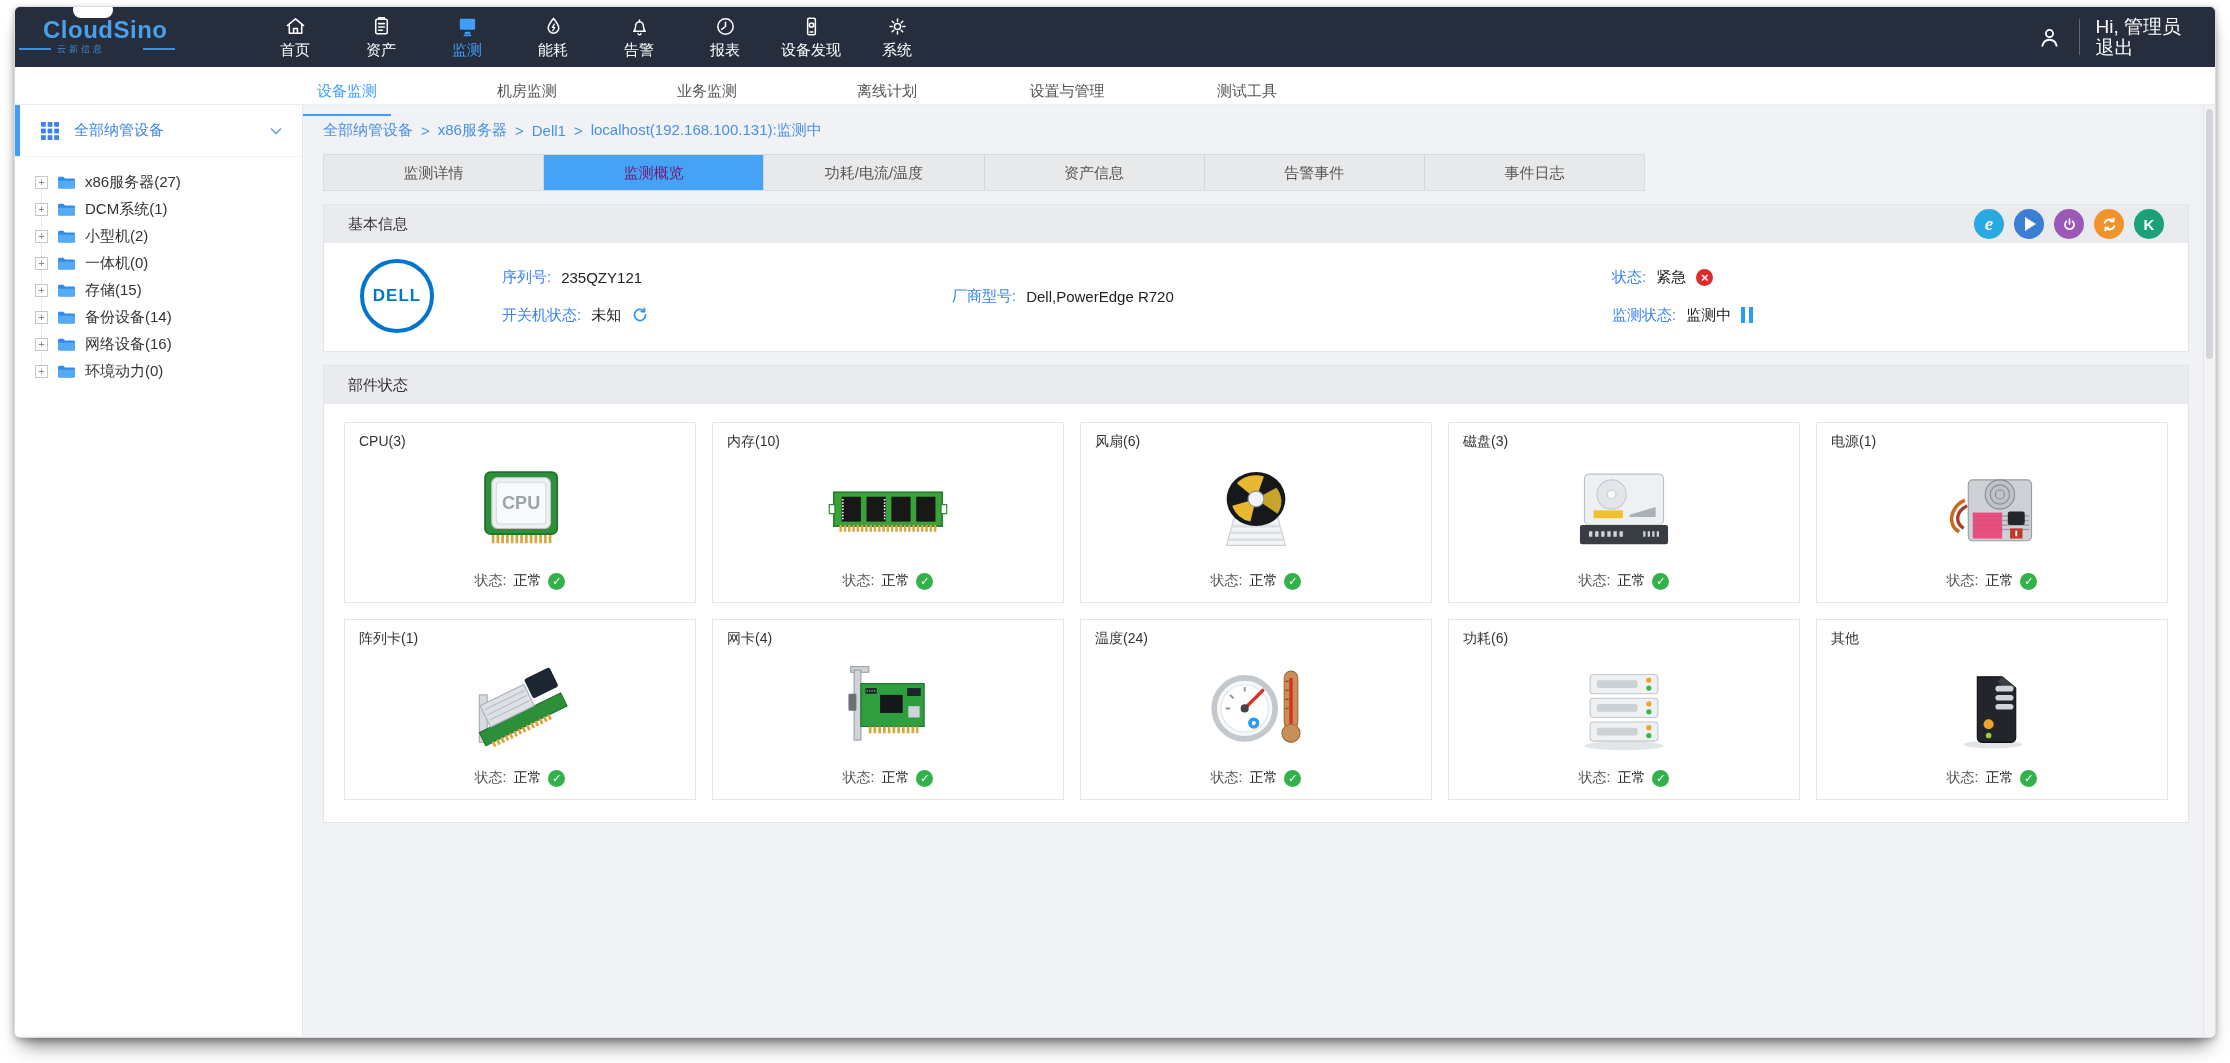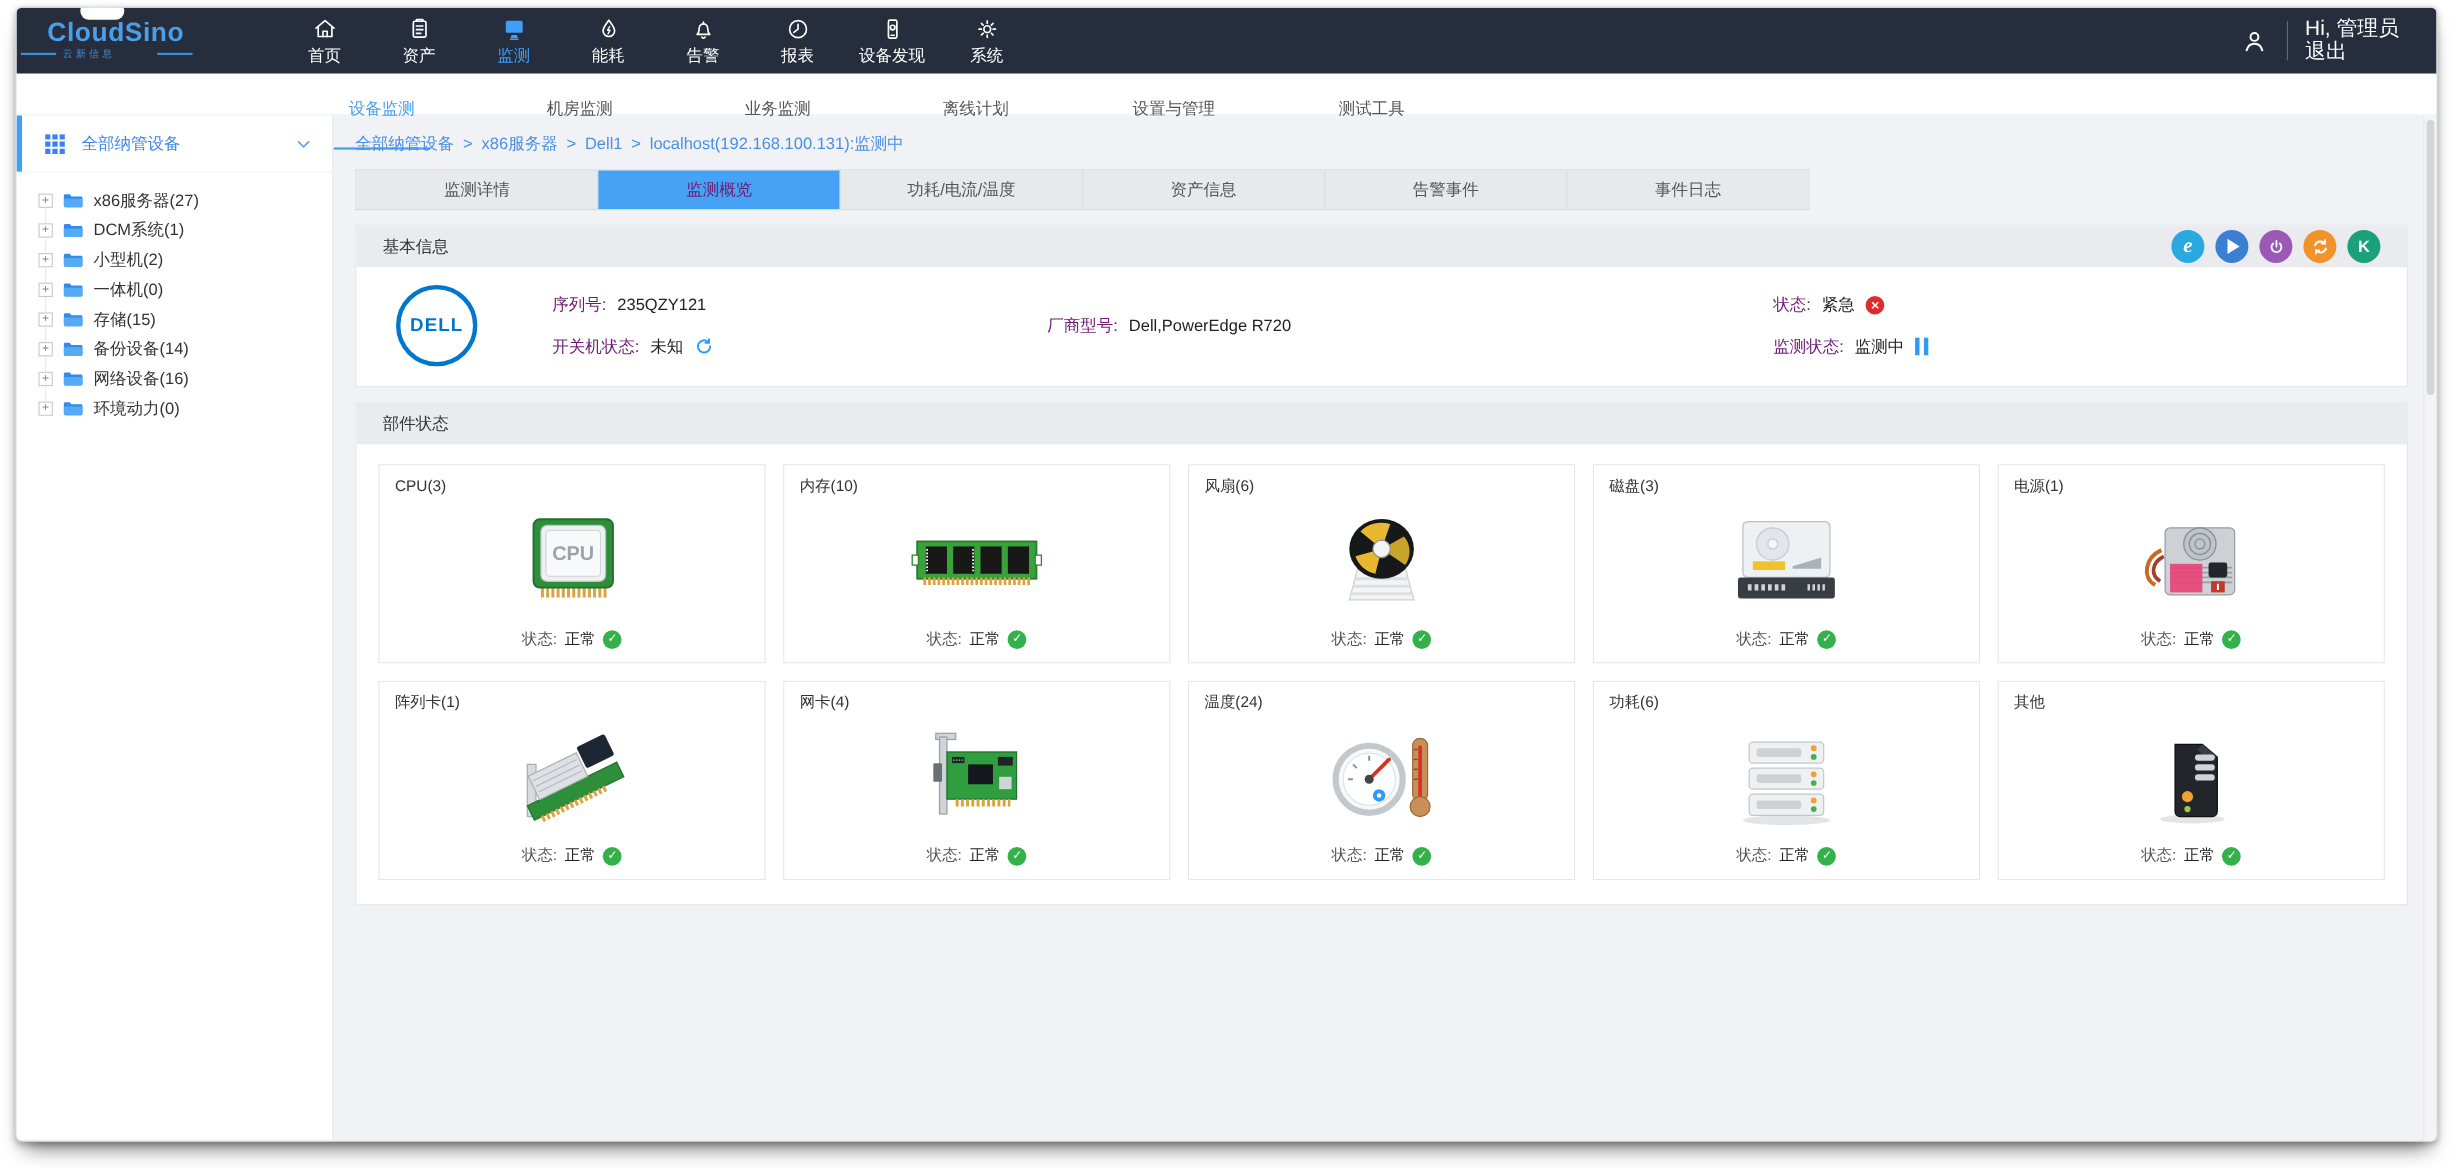--- a/index.html
+++ b/index.html
@@ -36,21 +36,21 @@
   .user-icon svg { width:27px; height:27px; display:block; }
   .user-sep { width:1px; height:36px; background:rgba(255,255,255,.28); }
   .user-text { color:#fff; font-size:19px; line-height:21px; }
   .user-text .logout { cursor:pointer; }
 
   
   .subnav { height:38px; background:#fff; display:flex; align-items:stretch;
     padding-left:242px; border-bottom:1px solid #eceef1; }
   .subnav-item { width:180px; text-align:center; font-size:15px; color:#555;
     line-height:36px; cursor:pointer; }
-  .subnav-item span { display:inline-block; padding:16px 14px; line-height:35px;font-family:Liberation Mono, monospace; }
+  .subnav-item span { display:inline-block; padding:6px 14px; line-height:35px; }
   .subnav-item.active { color:#3f9ef8; }
   .subnav-item.active span { border-bottom:2px solid #3f9ef8; }
 
   
   .body-row { display:flex; height:calc(100% - 99px); }
   .sidebar { width:288px; background:#fff; border-right:1px solid #e4e7ea; flex:none; }
   .side-group { height:52px; display:flex; align-items:center; position:relative;
     cursor:pointer; border-bottom:1px solid #f2f3f5; }
   .side-group::before { content:""; position:absolute; left:0; top:0; bottom:0; width:5px;
     background:#3f9ef8; }
@@ -104,21 +104,21 @@
 
   .basic-body { display:flex; align-items:center; padding:16px 30px 18px 36px; }
   .dell-logo { width:74px; height:74px; border-radius:50%; border:4px solid #0076ce;
     display:flex; align-items:center; justify-content:center; color:#0076ce;
     font-weight:bold; font-size:17px; letter-spacing:1px; flex:none; }
   .info-col { display:flex; flex-direction:column; gap:16px; font-size:15px; }
   .info-col.c1 { margin-left:68px; width:450px; }
   .info-col.c2 { width:660px; }
   .info-col.c3 { flex:1; }
   .info-row { display:flex; align-items:center; height:22px; }
-  .f-label { color:#701a75; margin-right:10px; }
+  .f-label { color:#3b82f6; margin-right:10px; }
   .f-value { color:#222; }
   .inline-ic { margin-left:10px; display:inline-flex; align-items:center; }
   .inline-ic svg { width:18px; height:18px; display:block; }
   .badge { width:17px; height:17px; border-radius:50%; color:#fff; font-size:13px;
     line-height:17px; text-align:center; display:inline-block; margin-left:10px; }
   .badge.red { background:#e02b2b; font-weight:bold; }
   .pause { display:inline-flex; gap:4px; margin-left:10px; }
   .pause i { width:4px; height:16px; background:#2f9bf2; display:block; }
 
   .cards { padding:18px 20px 22px; display:grid; grid-template-columns:repeat(5,1fr);

